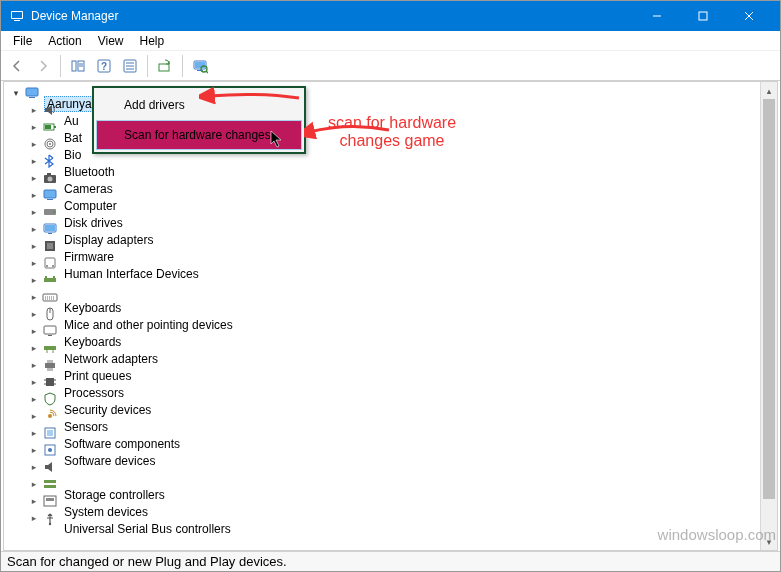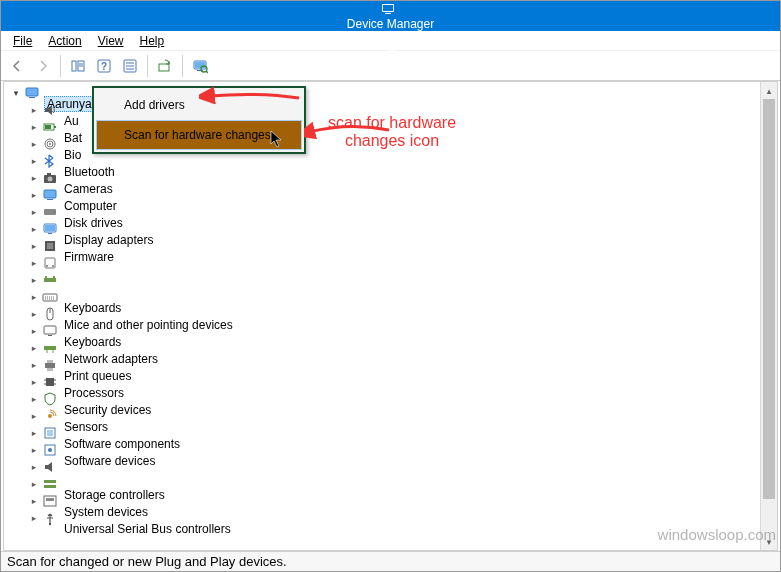--- a/index.html
+++ b/index.html
@@ -13,42 +13,41 @@
   position: relative;
   border: 1px solid #999;
 }
 .titlebar {
   height: 30px;
   background: #0078d7;
   color: #fff;
   display: flex;
   align-items: center;
   padding: 0 8px;
-  flex-direction: column;
 }
 .titlebar .title-icon {
   width: 16px; height: 16px;
   margin-right: 6px;
 }
 .titlebar .title-text { flex: 0 0 auto; font-size: 12px; }
 .titlebar .spacer { flex: 1; }
 .win-btn {
   width: 46px; height: 30px;
   display: flex; align-items: center; justify-content: center;
   color: #fff;
 }
 .menubar {
   height: 20px;
   display: flex;
   align-items: center;
   padding: 0 4px;
   background: #fff;
   border-bottom: 1px solid #f0f0f0;
 }
-.menubar .menu-item { padding: 1px 8px; font-size: 12px; text-decoration: underline; }
+.menubar .menu-item { padding: 1px 8px; font-size: 12px; }
 .toolbar {
   height: 30px;
   display: flex;
   align-items: center;
   padding: 2px 4px;
   gap: 2px;
   border-bottom: 1px solid #d0d0d0;
   background: #fff;
 }
 .toolbar .sep {
@@ -109,21 +108,21 @@
   padding: 2px;
   z-index: 10;
 }
 .menu-entry {
   height: 30px;
   display: flex; align-items: center;
   padding: 0 10px 0 28px;
   font-size: 12px;
 }
 .menu-entry.hover {
-  background: #a16207;
+  background: #be185d;
   border: 1px solid #a8cff0;
   padding: 0 9px 0 27px;
 }
 .statusbar {
   height: 20px;
   display: flex; align-items: center;
   padding: 0 6px;
   border-top: 1px solid #d0d0d0;
   font-size: 13px;
   background: #f7f7f7;
@@ -370,20 +369,21 @@
         </div>
         <div class="node child">
     <span class="chevron">▸</span>
     <span class="dev-icon">
             <svg width="16" height="16" viewBox="0 0 16 16">
               <rect x="3" y="3" width="10" height="10" rx="1" fill="none" stroke="#777"></rect>
               <circle cx="5" cy="11" r="1" fill="#777"></circle>
               <circle cx="11" cy="11" r="1" fill="#777"></circle>
             </svg>
           </span>
+    <span class="label">Human Interface Devices</span>
         </div>
         <div class="node child">
     <span class="chevron">▸</span>
     <span class="dev-icon">
             <svg width="16" height="16" viewBox="0 0 16 16">
               <rect x="2" y="6" width="12" height="4" fill="#6a9a4a"></rect>
               <rect x="3" y="4" width="2" height="2" fill="#6a9a4a"></rect>
               <rect x="11" y="4" width="2" height="2" fill="#6a9a4a"></rect>
             </svg>
           </span>
@@ -541,21 +541,21 @@
     <div class="menu-entry">
       <span>Add drivers</span>
     </div>
     <div class="menu-entry hover">
       <span>Scan for hardware changes</span>
     </div>
   </div>
 
   <div class="annotation anno-text">
     <span>scan for hardware</span><br>
-    <span>changes icon</span>
+    <span>changes game</span>
   </div>
 
   <svg class="arrow-svg" style="left:195px; top:0px;" width="110" height="30">
     <defs>
         <marker id="ah1" markerWidth="8" markerHeight="8" refX="2" refY="3" orient="auto">
           <path d="M0,0 L0,6 L7,3 z" fill="#f03434"></path>
         </marker>
       </defs>
     <path d="M100 16 Q60 10 10 14" fill="none" stroke="#f03434" stroke-width="3" marker-end="url(#ah1)"></path>
   </svg>

